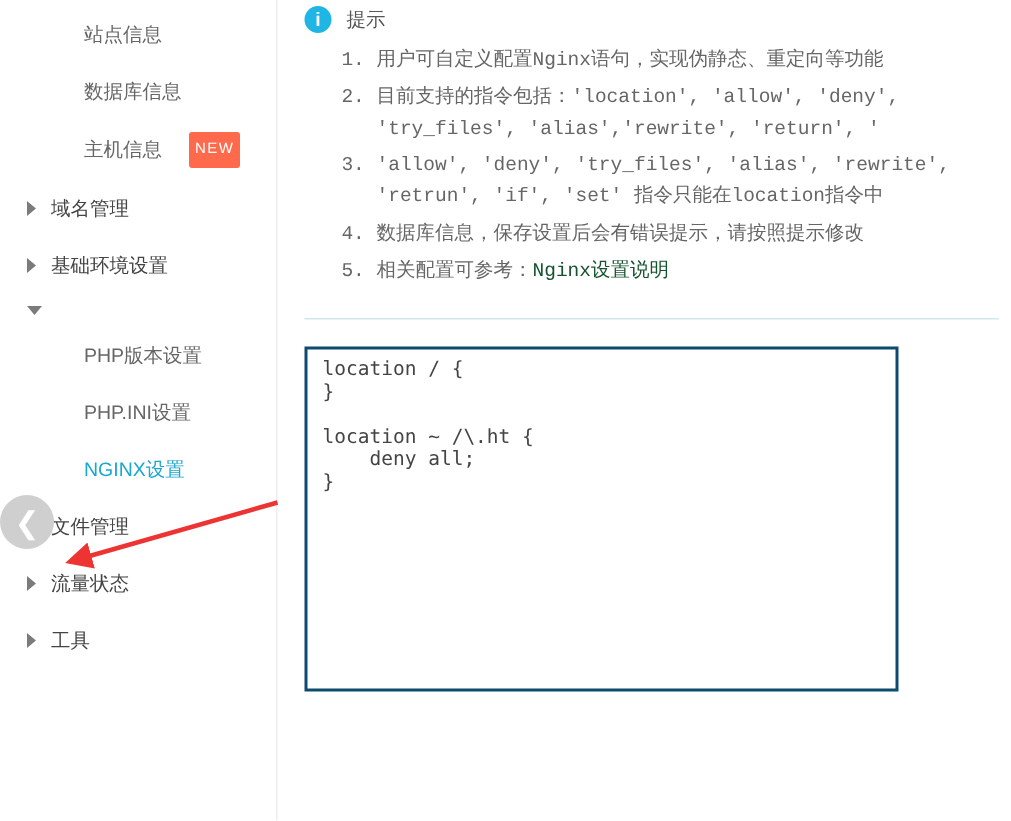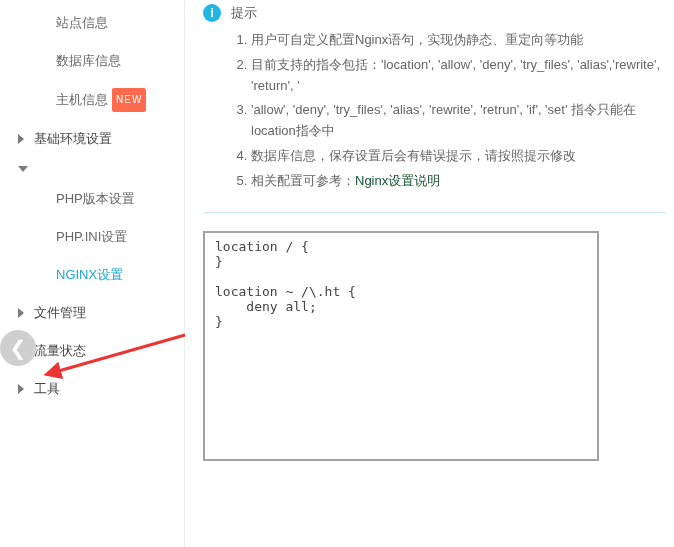--- a/index.html
+++ b/index.html
@@ -3,50 +3,54 @@
   <meta charset="utf-8">
   <style>
     body { margin:0; font-family:"Microsoft YaHei",Arial,sans-serif; font-size:13px; color:#444; background:#fff; width:674px; height:547px; overflow:hidden; display:flex; }
     .sidebar { width:184px; border-right:1px solid #eee; padding-top:4px; }
     .item { display:flex; align-items:center; padding:8px 0 8px 18px; cursor:pointer; line-height:22px; }
     .sub { padding-left:40px; color:#666;text-align:right; }
     .caret { display:inline-block; width:0; height:0; margin-right:10px; }
     .caret.right { border-top:5px solid transparent; border-bottom:5px solid transparent; border-left:6px solid #7b7b7b; }
     .caret.down { border-left:5px solid transparent; border-right:5px solid transparent; border-top:6px solid #7b7b7b; }
     .spacer { width:16px; display:inline-block; }
-    .new-badge { background:#ff6a4d; color:#fff; font-size:10px; padding:1px 4px; border-radius:2px; margin-left:4px; letter-spacing:1px; }
+    .new-badge { background:#ff6a4d; color:#fff; font-size:10px; padding:1px 4px; border-radius:2px; margin-left:18px; letter-spacing:1px; }
     .active { color:#1aa8cf; }
     .content { flex:1; padding:4px 8px 0 18px; }
     .tip { display:flex; align-items:flex-start; border-bottom:1px solid #cfe8f0; padding-bottom:16px; }
     .tip-icon { width:18px; height:18px; border-radius:50%; background:#1fb6e6; color:#fff; font-size:13px; line-height:18px; text-align:center; font-weight:bold; margin-right:10px; flex-shrink:0; }
     .tip-body { flex:1; }
     .tip-title { color:#555; margin-bottom:8px; }
-    ol.tips { margin:0; padding-left:20px; color:#666; }
+    ol.tips { margin:0; padding-left:20px; color:#666;font-family:Liberation Mono, monospace; }
     ol.tips li { margin:4px 0; line-height:1.6; }
     .link { color:#14532d; }
-    .editor { border:2px solid #a3a3a3; margin-top:18px; height:214px; width:372px; padding:6px 10px; font-family:Consolas,Menlo,monospace; font-size:13px; color:#444; white-space:pre; }
+    .editor { border:2px solid #0c4a6e; margin-top:18px; height:214px; width:372px; padding:6px 10px; font-family:Consolas,Menlo,monospace; font-size:13px; color:#444; white-space:pre; }
     .scroll-btn { position:absolute; left:0; top:330px; width:36px; height:36px; border-radius:50%; background:#cfcfcf; display:flex; align-items:center; justify-content:center; color:#fff; font-size:20px; }
     .arrow-annot { position:absolute; left:40px; top:330px; width:150px; height:60px; pointer-events:none; }
   </style>
 </head>
 <body>
 
 <div class="sidebar">
   <div class="item sub">
       <span class="spacer"></span>
       <span>站点信息</span>
     </div>
   <div class="item sub">
       <span class="spacer"></span>
       <span>数据库信息</span>
     </div>
   <div class="item sub">
       <span class="spacer"></span>
       <span>主机信息</span>
       <span class="new-badge">NEW</span>
+    </div>
+  <div class="item">
+      <span class="caret right"></span>
+      <span>域名管理</span>
     </div>
   <div class="item">
       <span class="caret right"></span>
       <span>基础环境设置</span>
     </div>
   <div class="item">
       <span class="caret down"></span>
     </div>
   <div class="item sub">
       <span class="spacer"></span>

